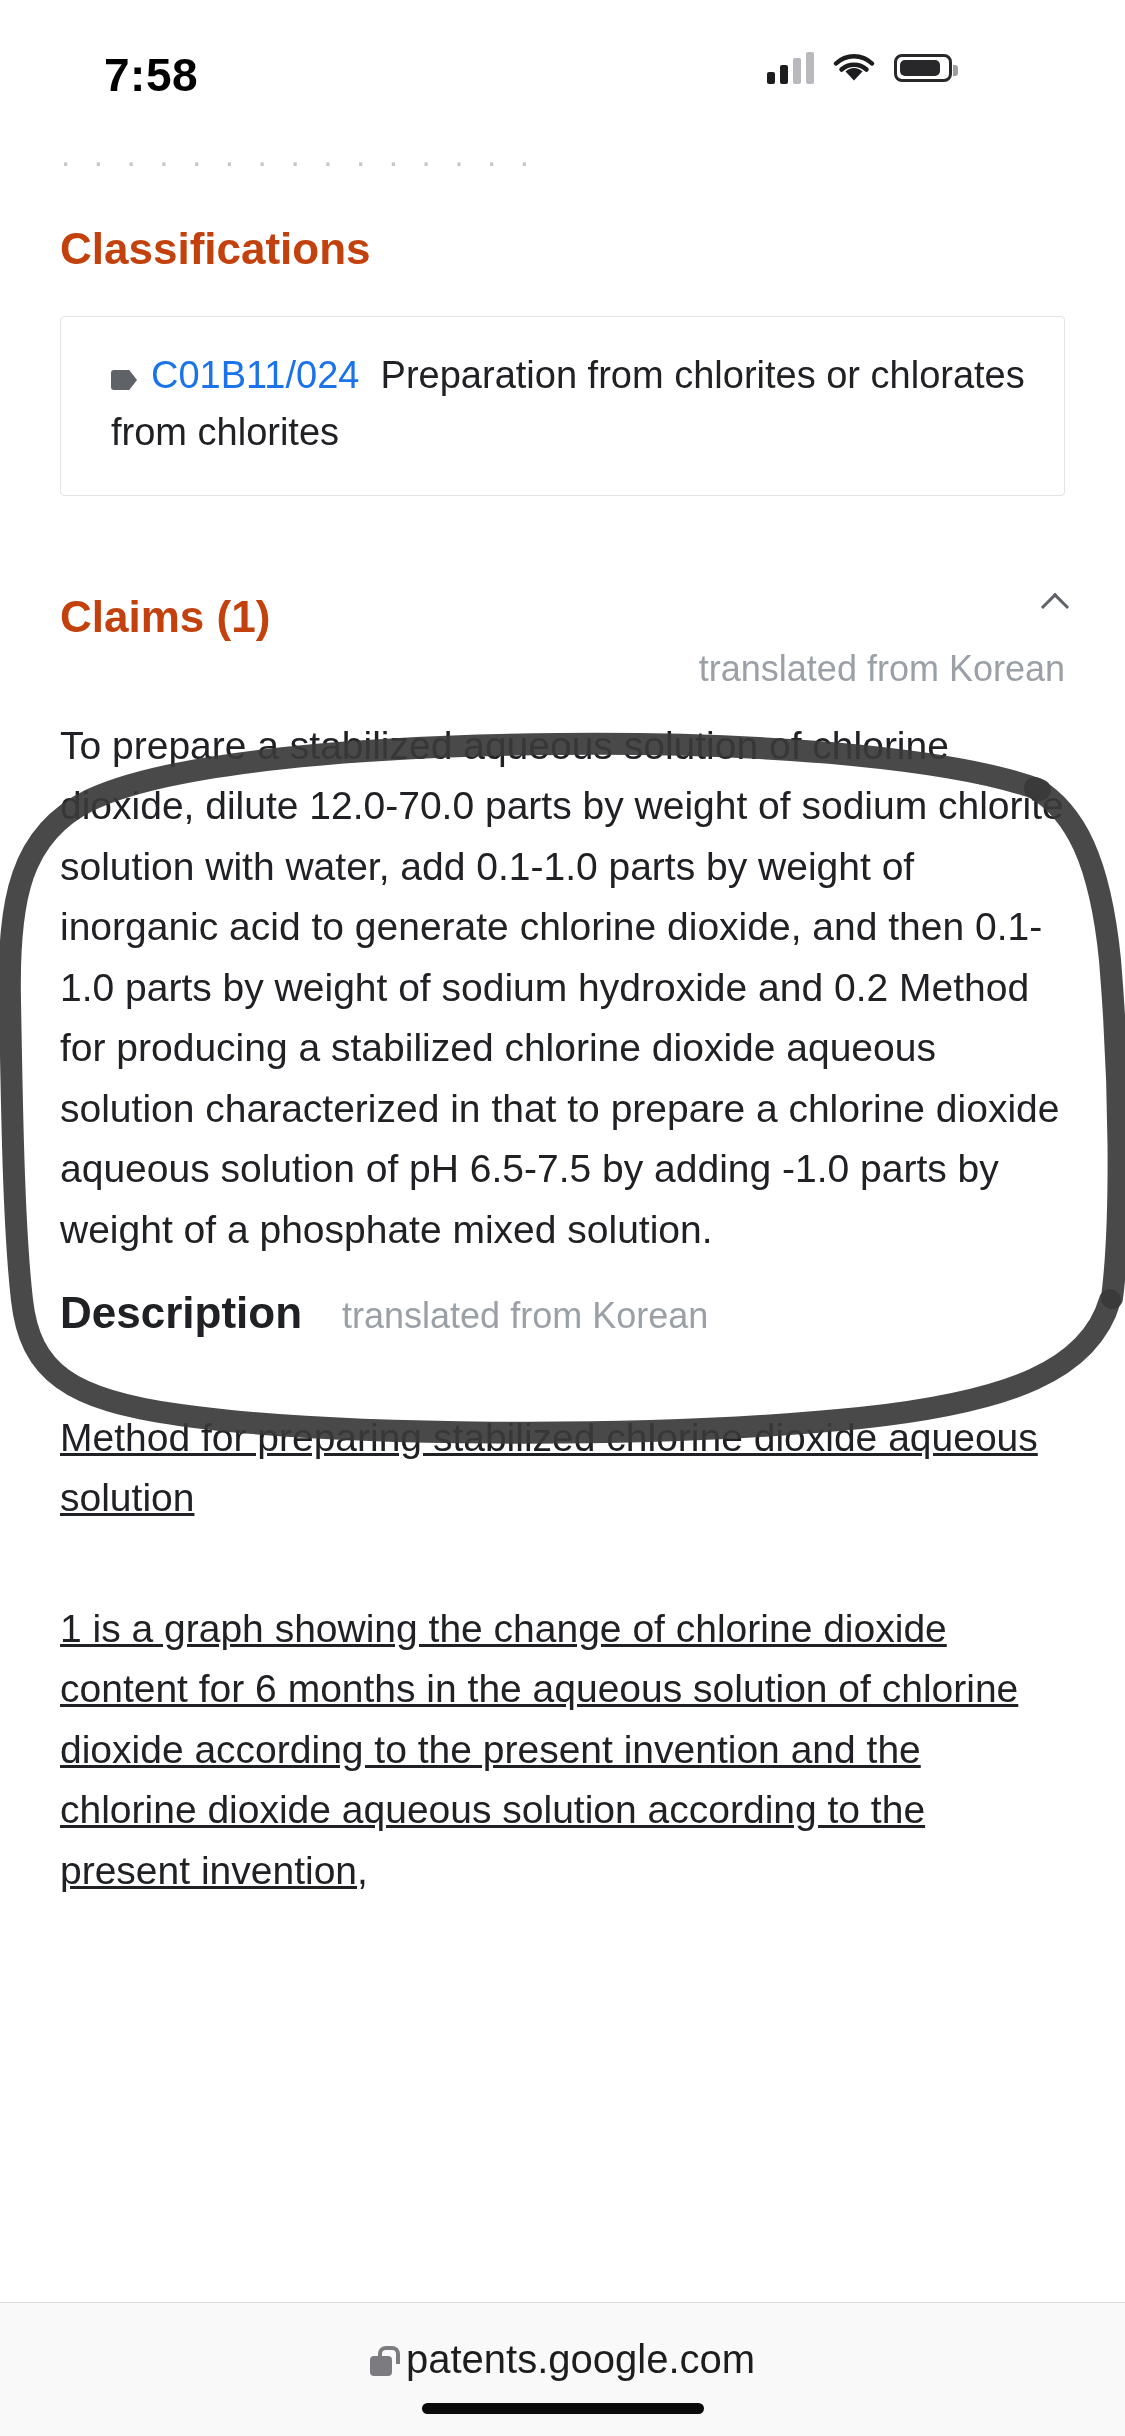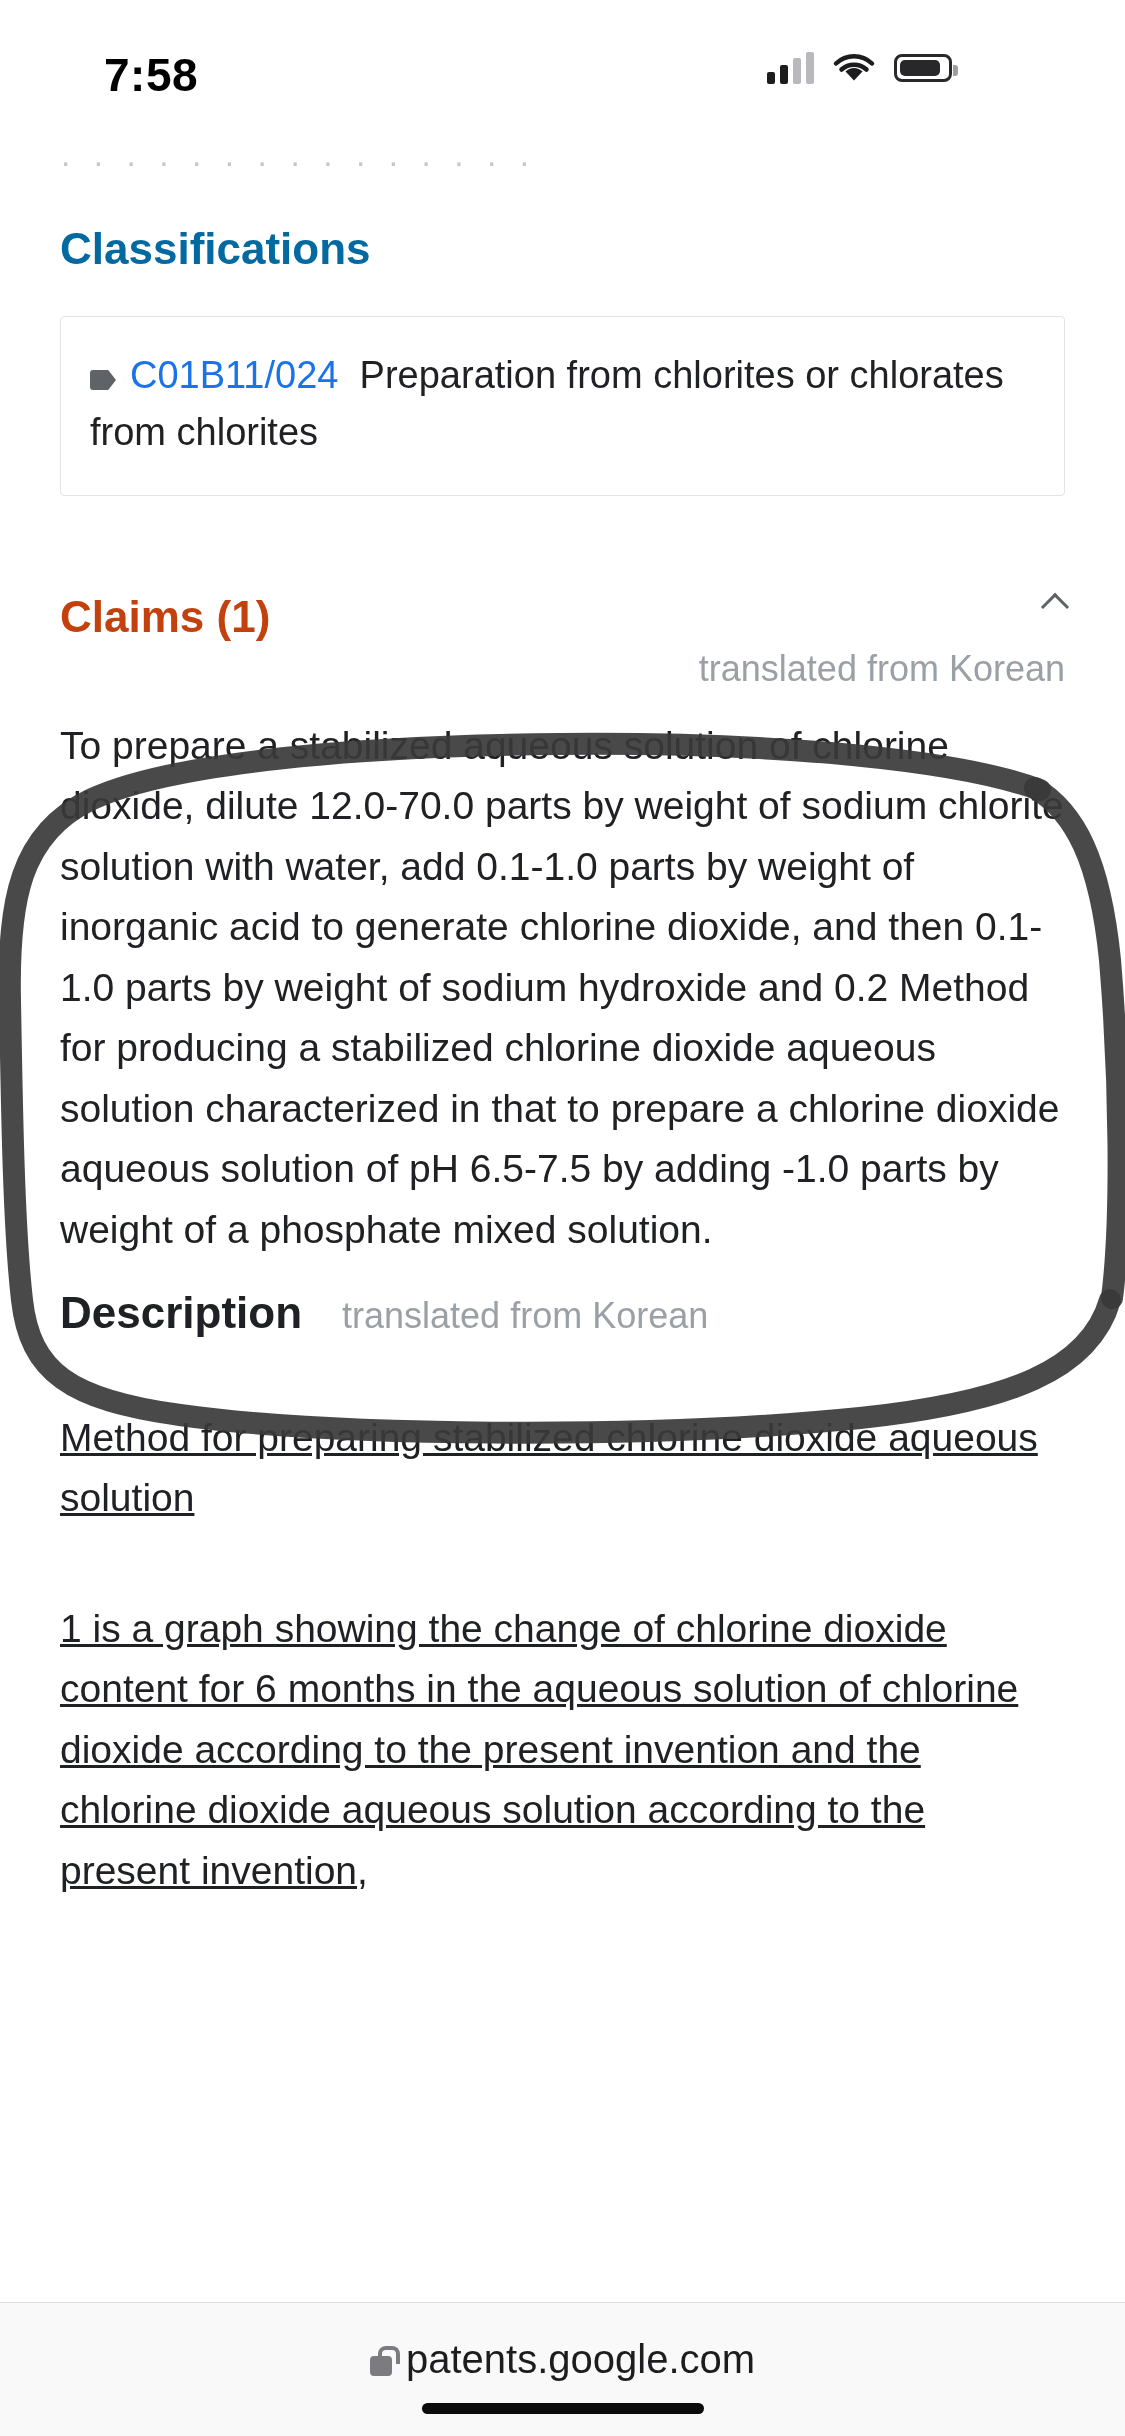--- a/index.html
+++ b/index.html
@@ -97,28 +97,28 @@
     font-size: 34px;
     color: #9b9b9b;
     letter-spacing: 6px;
     height: 30px;
     overflow: hidden;
     opacity: .55;
   }
   .section-title {
     font-size: 44px;
     font-weight: 700;
-    color: #0369a1;
+    color: #c2410c;
     margin-top: 52px;
   }
   .class-box {
     margin-top: 42px;
     border: 1px solid #e2e3e5;
     border-radius: 4px;
-    padding: 30px 34px 34px 29px;
+    padding: 30px 34px 34px 50px;
     line-height: 1.5;
     font-size: 38px;
     color: #202124;
   }
   .tag-icon {
     display: inline-block;
     width: 26px; height: 20px;
     background: #5f6368;
     border-radius: 3px 0 0 3px;
     clip-path: polygon(0 0, 70% 0, 100% 50%, 70% 100%, 0 100%);

